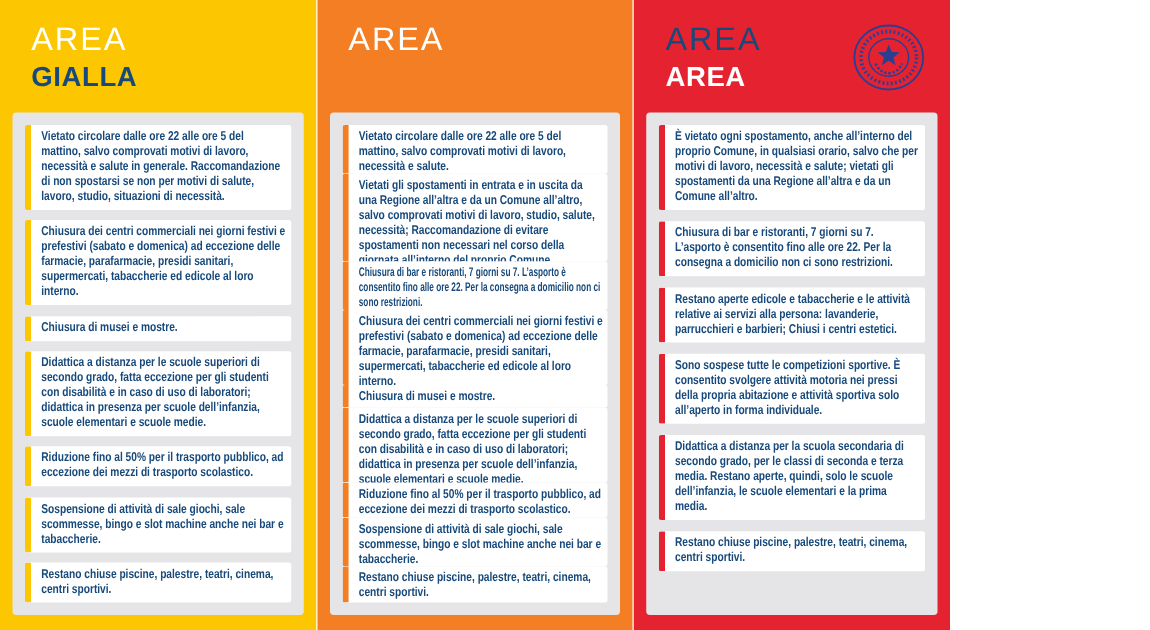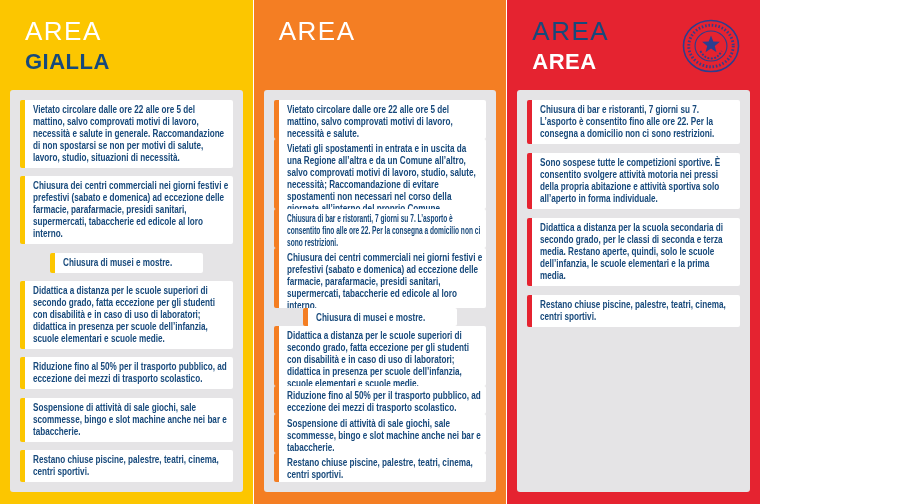--- a/index.html
+++ b/index.html
@@ -14,21 +14,21 @@
     background:var(--accent);
   }
   .panel-header{height:90px;padding:17px 0 0 25px;box-sizing:border-box;}
   .title-line1{font-size:26px;line-height:29px;font-weight:400;letter-spacing:1.5px;color:#ffffff;}
   .title-line2{font-size:22px;line-height:32px;font-weight:700;letter-spacing:0.5px;color:#17497B;}
   .panel-rossa .title-line1{color:#17497B;}
   .panel-rossa .title-line2{color:#ffffff;}
   .card{
     flex:1;margin:0 10px 12px;background:#E5E4E6;border-radius:3px;
     padding:10px;box-sizing:border-box;overflow:hidden;
-    display:flex;flex-direction:column;justify-content:space-between;align-items:center;
+    display:flex;flex-direction:column;justify-content:space-between;
   }
   .panel-rossa .card{justify-content:flex-start;gap:9px;}
   .item{
     background:#ffffff;border-left:5px solid var(--accent);
     border-radius:2px;padding:4px 4px 4px 8px;overflow:hidden;
   }
   .item p{
     margin:0;font-size:10.2px;line-height:12px;font-weight:700;color:#17497B;
     transform:scaleX(0.8);transform-origin:0 0;width:125%;
   }
@@ -114,21 +114,27 @@
       <svg class="emblem" width="58" height="56" viewBox="0 0 60 58" fill="none">
         <ellipse cx="30" cy="29" rx="28.5" ry="26.5" stroke="#2C3E8F" stroke-width="1.6"></ellipse>
         <ellipse cx="30" cy="29" rx="23" ry="21.5" stroke="#2C3E8F" stroke-width="3" stroke-dasharray="1.6 1.9" opacity="0.95"></ellipse>
         <ellipse cx="30" cy="29" rx="16.5" ry="15.5" stroke="#2C3E8F" stroke-width="1.2"></ellipse>
         <path d="M30 18 l2.4 6.4 6.8 0.3 -5.3 4.2 1.8 6.6 -5.7 -3.8 -5.7 3.8 1.8 -6.6 -5.3 -4.2 6.8 -0.3 Z" fill="#2C3E8F"></path>
         <path d="M19 34 q4 8 11 8 q7 0 11 -8" stroke="#2C3E8F" stroke-width="2" stroke-dasharray="2 1.5" fill="none"></path>
       </svg>
     </header>
     <div class="card">
       <div class="item">
+          <p>È vietato ogni spostamento, anche all’interno del proprio Comune, in qualsiasi orario, salvo che per motivi di lavoro, necessità e salute; vietati gli spostamenti da una Regione all’altra e da un Comune all’altro.</p>
+        </div>
+      <div class="item">
           <p>Chiusura di bar e ristoranti, 7 giorni su 7. L’asporto è consentito fino alle ore 22. Per la consegna a domicilio non ci sono restrizioni.</p>
+        </div>
+      <div class="item">
+          <p>Restano aperte edicole e tabaccherie e le attività relative ai servizi alla persona: lavanderie, parrucchieri e barbieri; Chiusi i centri estetici.</p>
         </div>
       <div class="item">
           <p>Sono sospese tutte le competizioni sportive. È consentito svolgere attività motoria nei pressi della propria abitazione e attività sportiva solo all’aperto in forma individuale.</p>
         </div>
       <div class="item">
           <p>Didattica a distanza per la scuola secondaria di secondo grado, per le classi di seconda e terza media. Restano aperte, quindi, solo le scuole dell’infanzia, le scuole elementari e la prima media.</p>
         </div>
       <div class="item">
           <p>Restano chiuse piscine, palestre, teatri, cinema, centri sportivi.</p>
         </div>

